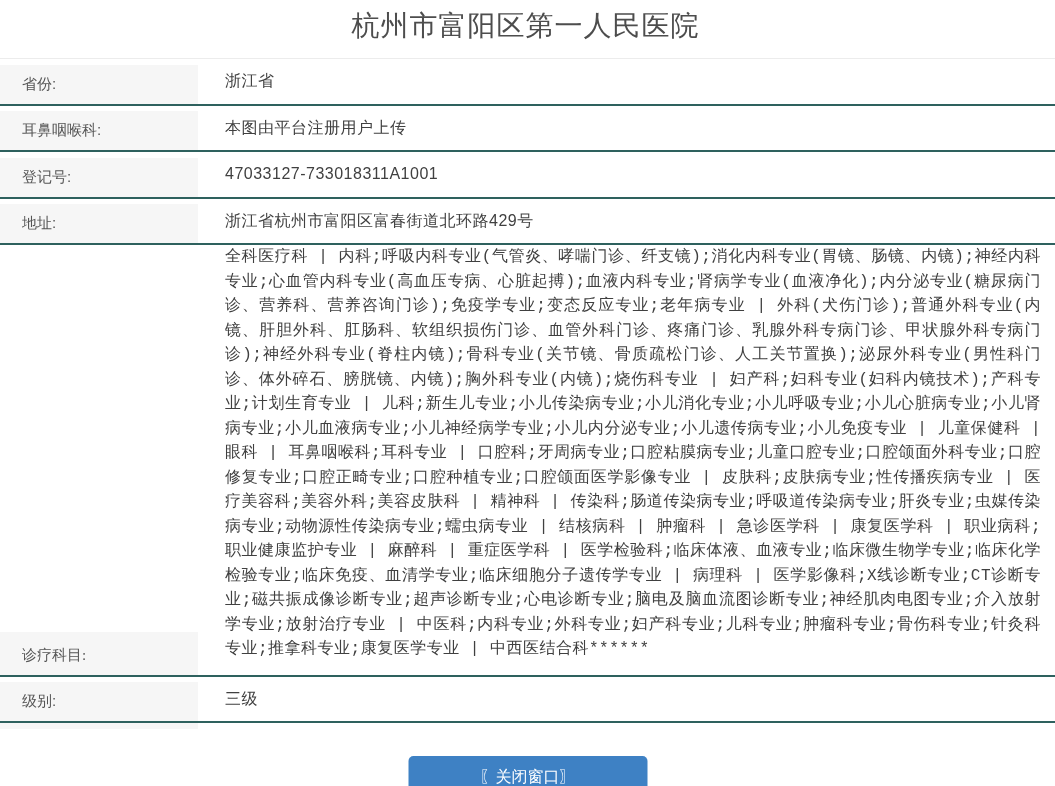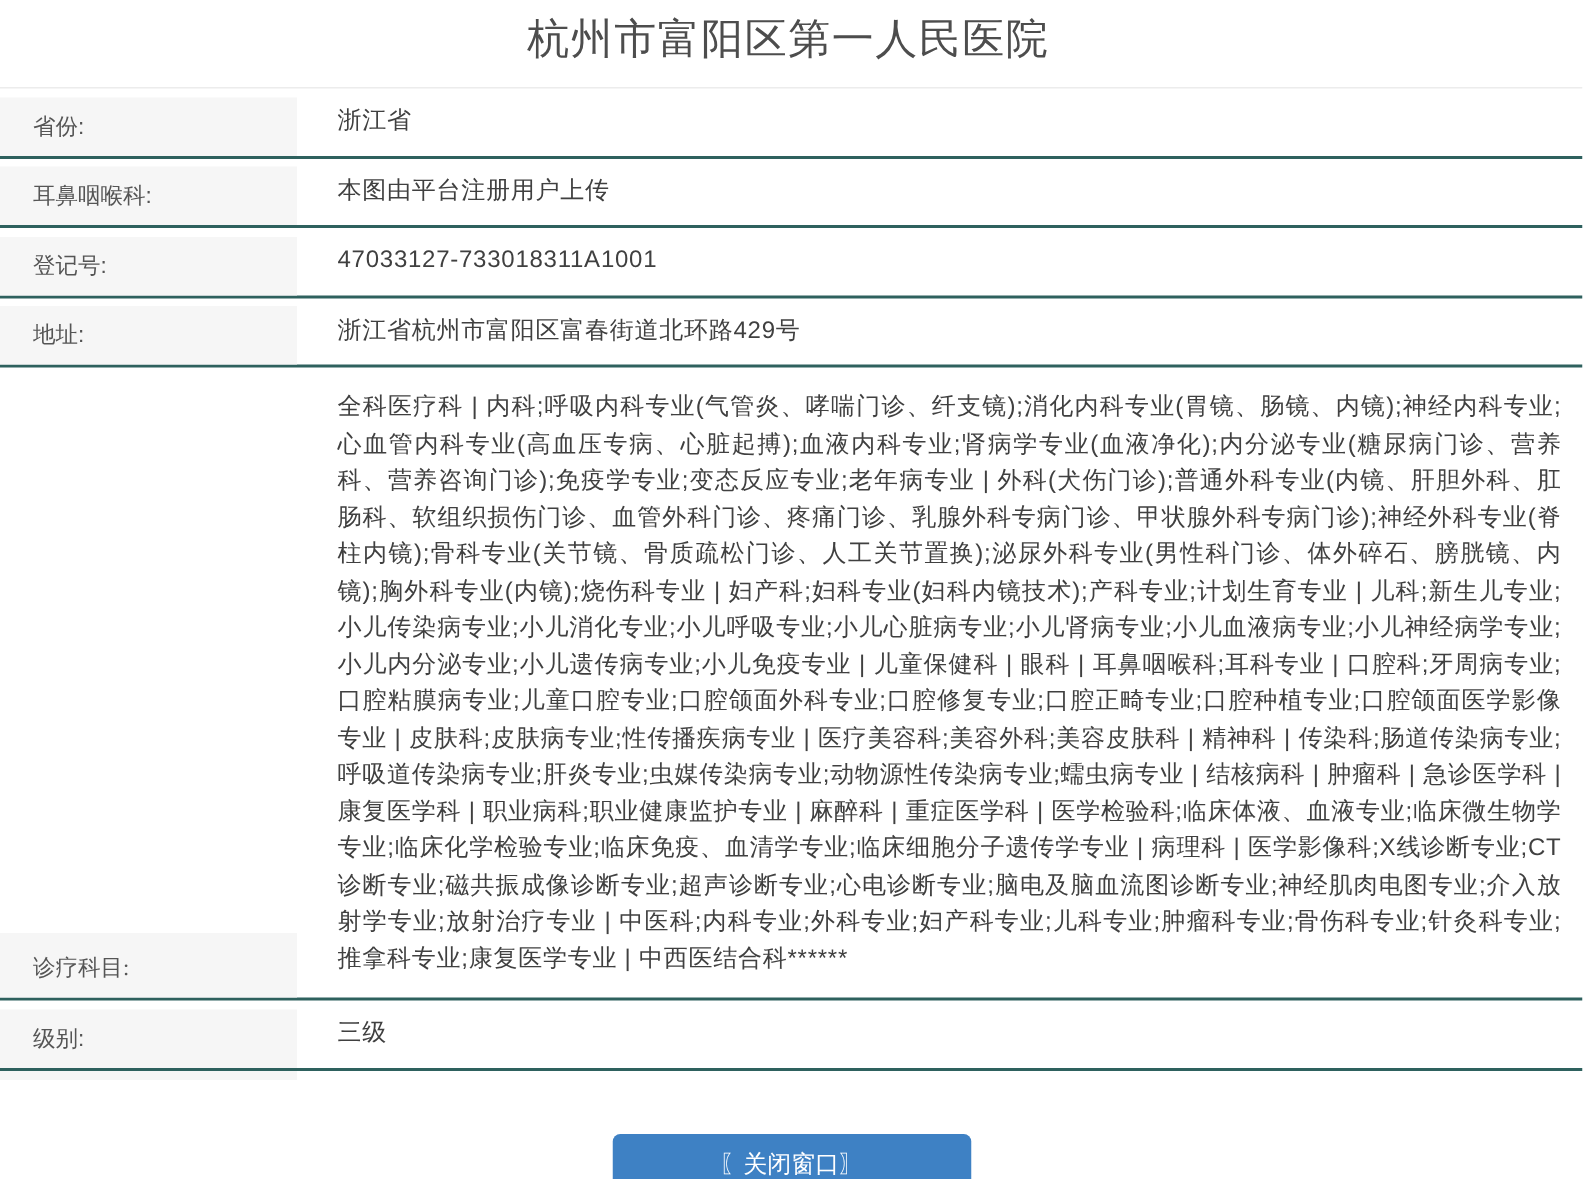--- a/index.html
+++ b/index.html
@@ -44,22 +44,23 @@
     font-size:16px;
     letter-spacing:0.5px;
     padding:10px 14px 10px 27px;
     line-height:24.5px;
     display:flex;
     align-items:center;
   }
   .row-value.long{
     display:block;
     text-align:justify;
-    padding-top:15px;
+    padding-top:0;
     padding-bottom:13px;
+    font-family:Liberation Mono, monospace;
   }
   .table-stub{
     width:198px;height:6px;background:#f6f6f6;
   }
   .close-btn{
     position:absolute;
     top:756px;
     left:50%;
     transform:translateX(-50%);
     width:239px;

